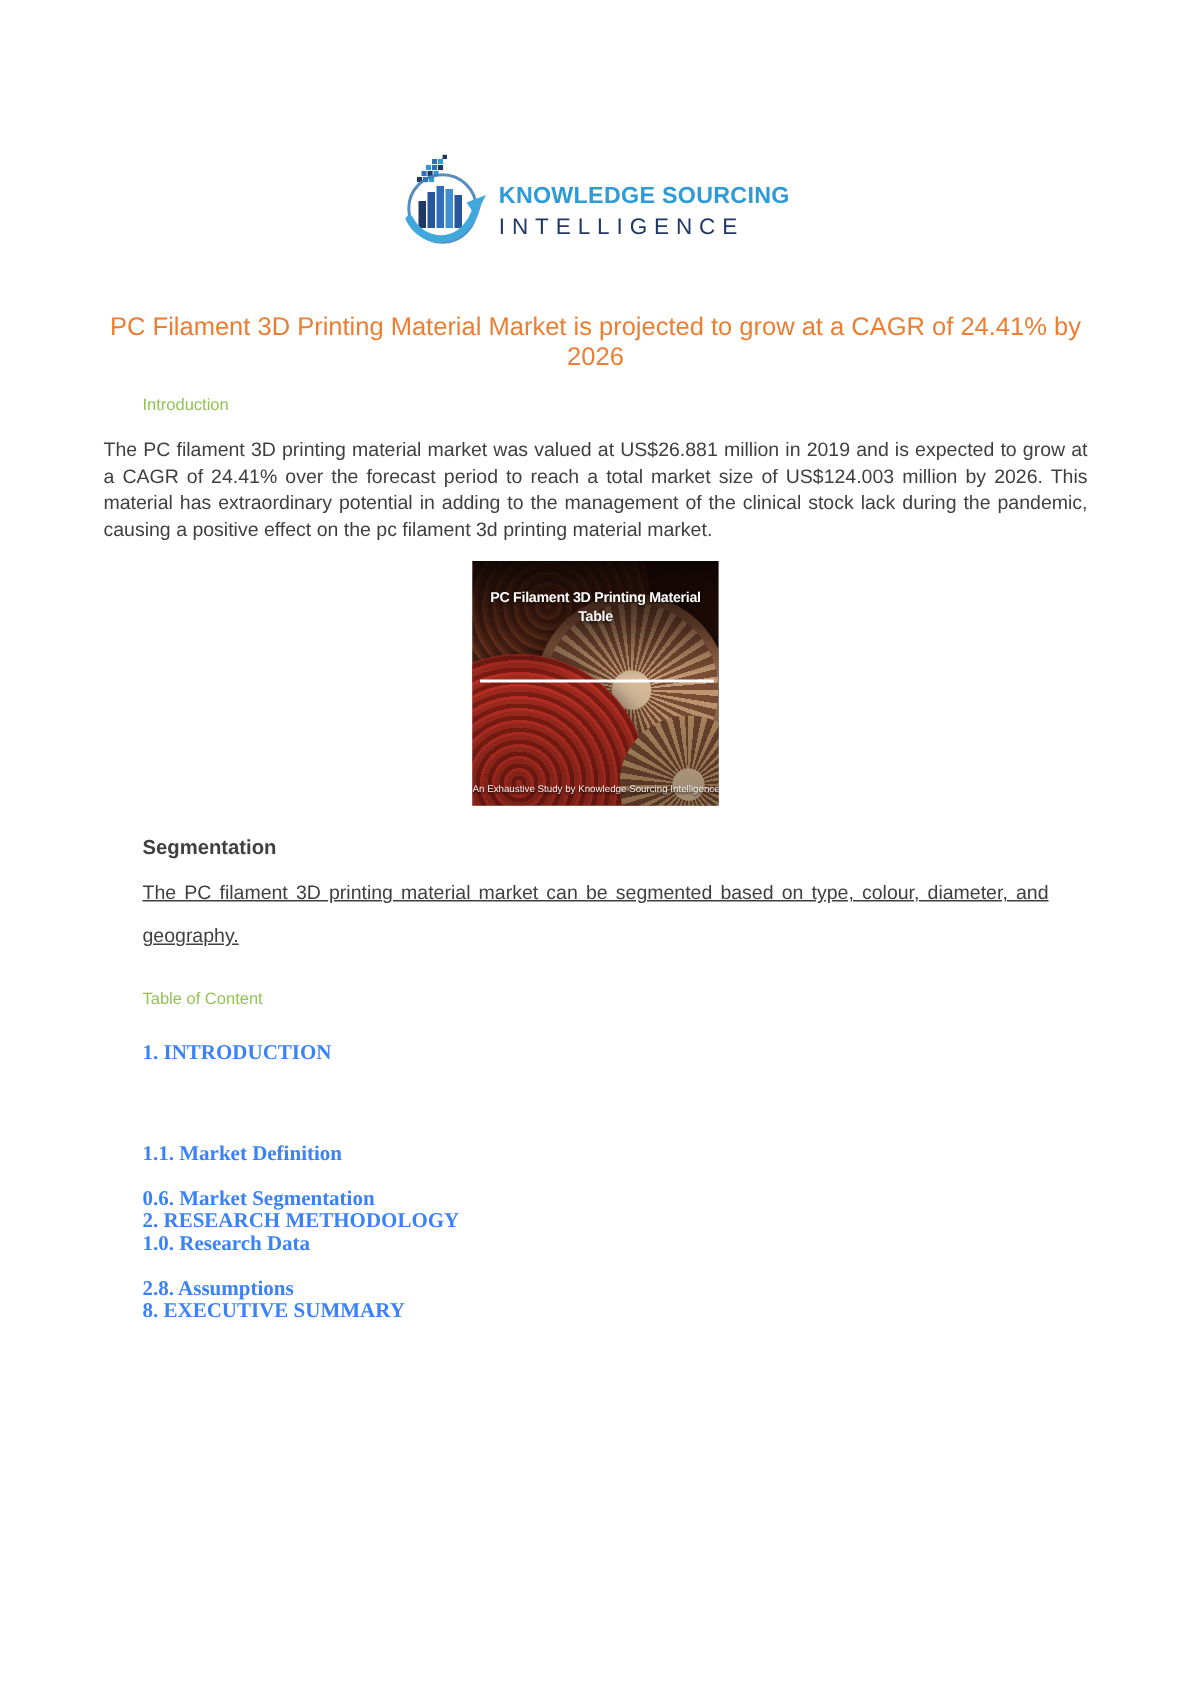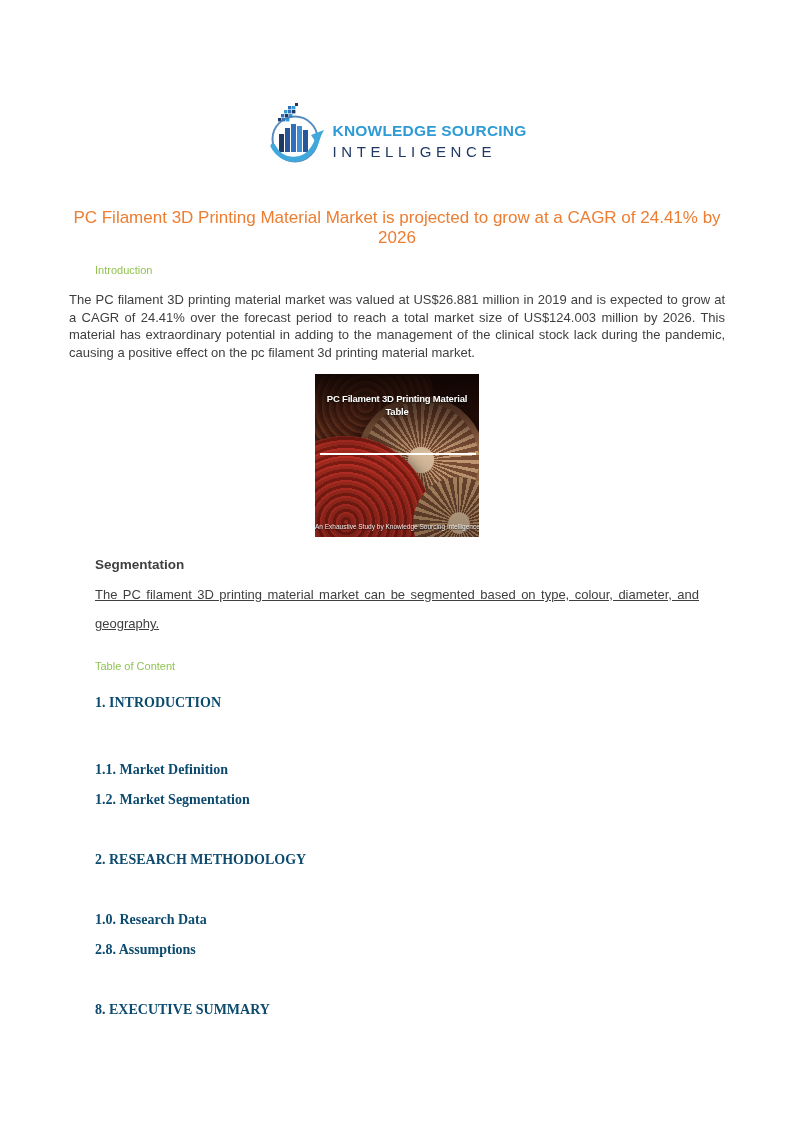--- a/index.html
+++ b/index.html
@@ -59,24 +59,24 @@
   .fig-title { position:absolute; top:18px; left:2px; right:2px; text-align:center; z-index:5;
     color:#ffffff; font-weight:700; font-size:9.5px; letter-spacing:-0.2px; line-height:13px;
     text-shadow:0 1px 2px rgba(0,0,0,.7); }
   .fig-line { position:absolute; left:5px; right:3px; top:79px; height:2px; background:#ffffff; z-index:5; }
   .fig-caption { position:absolute; bottom:7px; left:0; right:0; text-align:center; z-index:5;
     color:#f0ecea; font-size:6.5px; white-space:nowrap; text-shadow:0 1px 1px rgba(0,0,0,.7); }
   
   .toc { margin:0 95px; }
   .toc-item {
     font-family:"Liberation Serif", serif; font-weight:700;
-    font-size:14px; line-height:15px; color:#0c4a6e;
+    font-size:14px; line-height:15px; color:#3b82f6;
   }
   .toc-item.gap-first { margin-top:23px; }
-  .toc-item.gap-big   { margin-top:45px; }
+  .toc-item.gap-big   { }
   .toc-item.gap-big2  { margin-top:52px; }
   .toc-item.gap-small { margin-top:15px; }
 </style>
 </head>
 <body>
 
 <div class="page">
 
   <div class="logo-row">
     <svg class="logo-icon" viewBox="0 0 58 62" aria-hidden="true">
@@ -134,20 +134,20 @@
     </div>
   </div>
 
   <div class="bold-heading">Segmentation</div>
   <p class="body-para-wide">The PC filament 3D printing material market can be segmented based on type, colour, diameter, and geography.</p>
 
   <div class="green-heading toc-green">Table of Content</div>
   <div class="toc">
     <div class="toc-item gap-first">1. INTRODUCTION</div>
     <div class="toc-item gap-big2">1.1. Market Definition</div>
-    <div class="toc-item gap-small">1.2. Market Segmentation</div>
+    <div class="toc-item gap-small">0.6. Market Segmentation</div>
     <div class="toc-item gap-big">2. RESEARCH METHODOLOGY</div>
     <div class="toc-item gap-big">1.0. Research Data</div>
     <div class="toc-item gap-small">2.8. Assumptions</div>
     <div class="toc-item gap-big">8. EXECUTIVE SUMMARY</div>
   </div>
 
 </div>
 
 </body></html>

